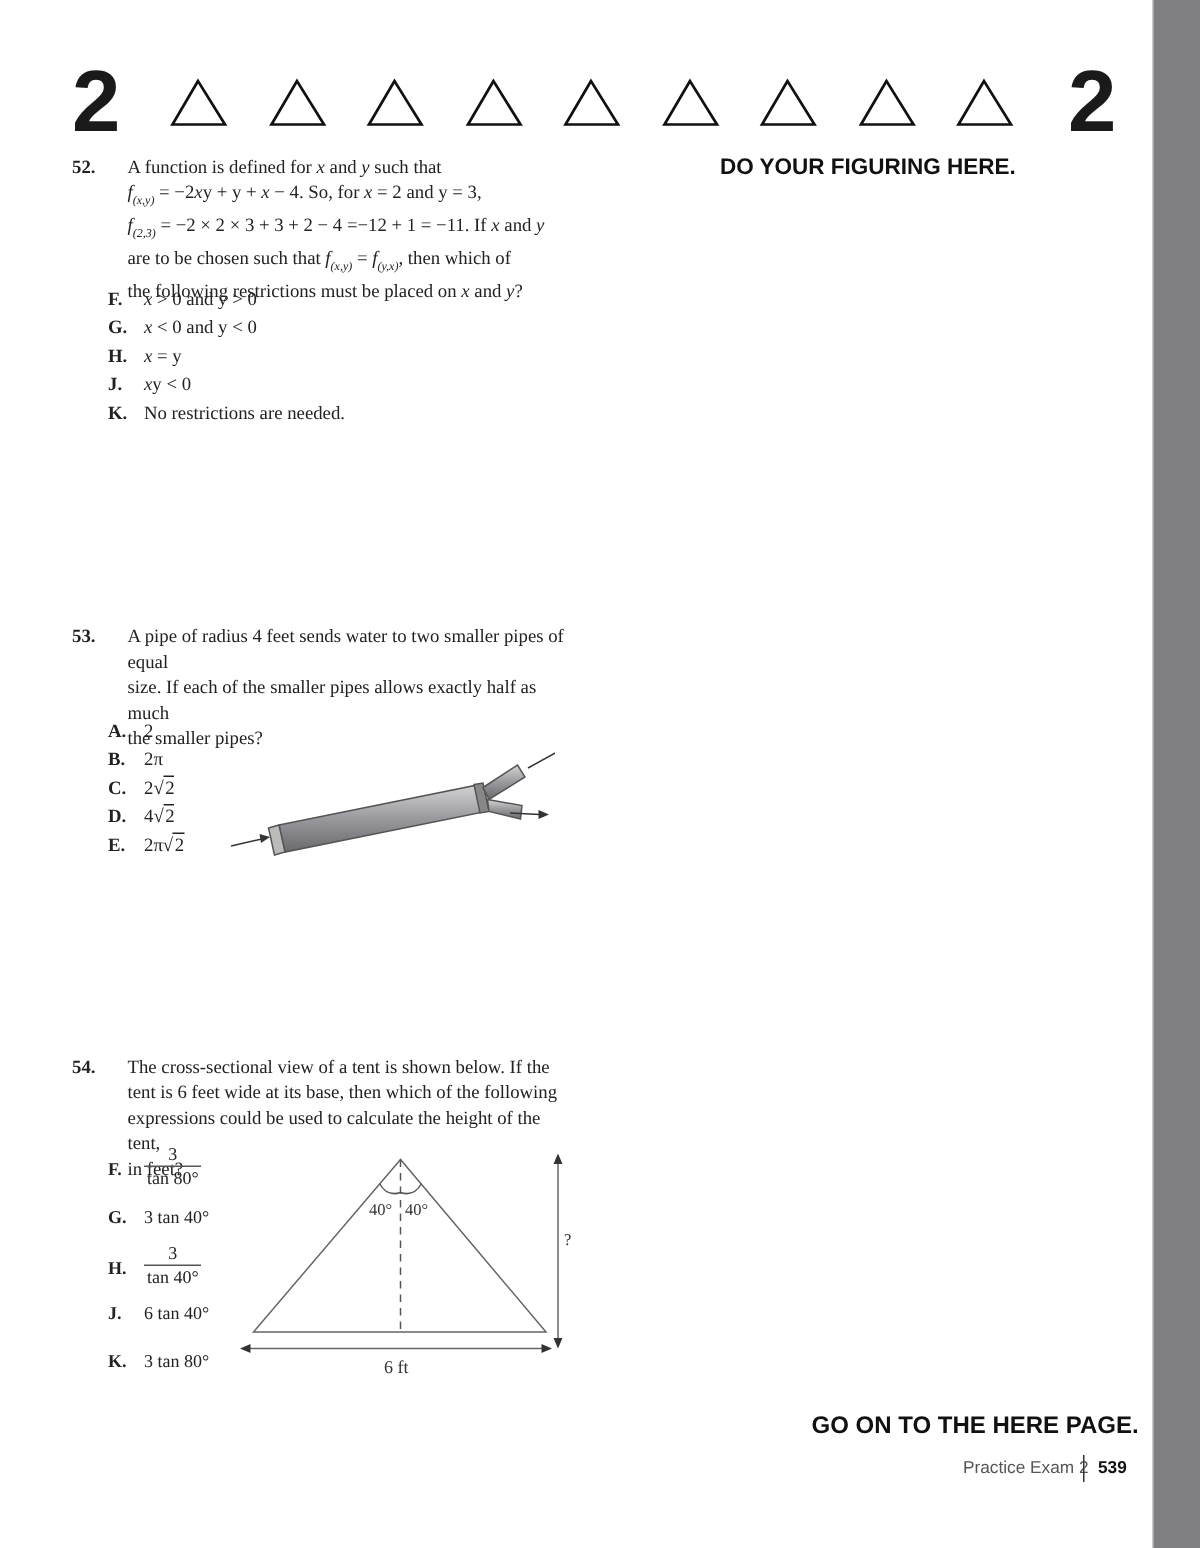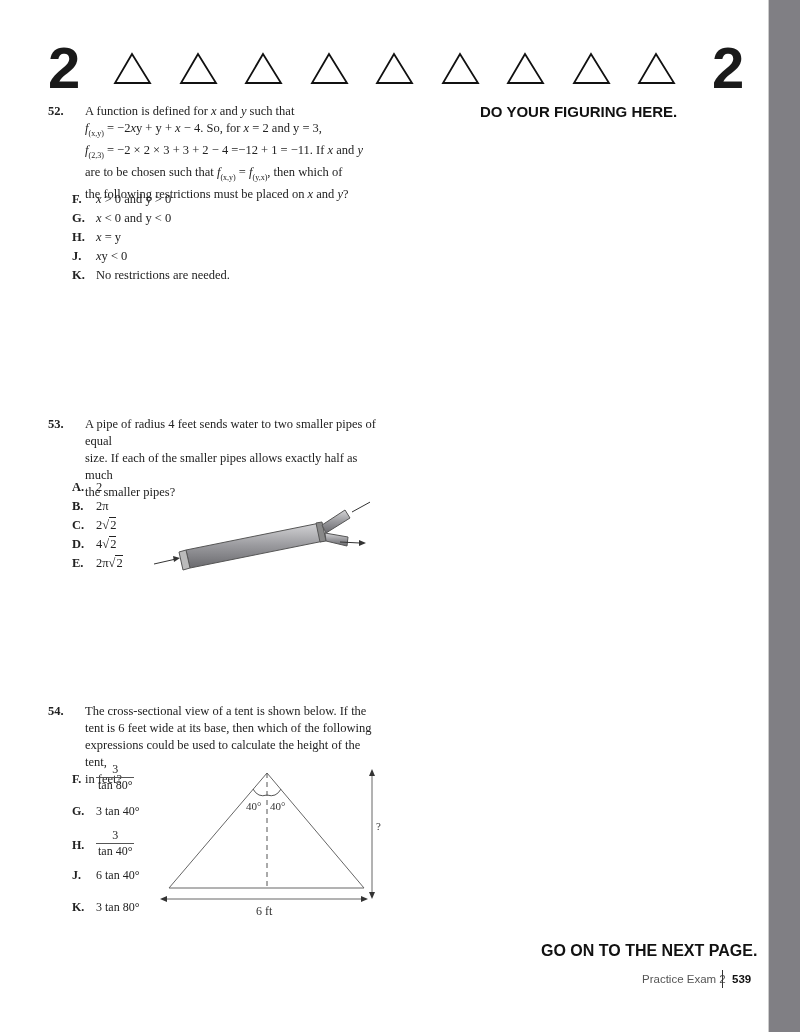--- a/index.html
+++ b/index.html
@@ -5,21 +5,21 @@
   html, body { margin:0; padding:0; }
   body { width:800px; height:1032px; position:relative; background:#fff; overflow:hidden;
          font-family:"Liberation Serif", serif; color:#222; }
   .sidebar { position:absolute; left:768px; top:0; width:32px; height:1032px; background:#807f84; border-left:1px solid #ccc; }
   .hdr-num { position:absolute; top:38px; font-family:"Liberation Sans", sans-serif; font-weight:bold; font-size:58px; line-height:60px; color:#1a1a1a; }
   .tri { position:absolute; top:52px; }
   .figuring { position:absolute; left:480px; top:103px; font-family:"Liberation Sans", sans-serif; font-weight:bold; font-size:15px; color:#111;text-align:right; }
   .q { position:absolute; left:48px; font-size:12.5px; line-height:17px; width:335px; }
   .qnum { position:absolute; left:0; top:0; font-weight:bold; }
   .qtext { margin-left:37px; }
-  .sub { font-size:8px; vertical-align:-4px; }
+  .sub { font-size:8px; vertical-align:-4px; font-style:italic; }
   .opts { position:absolute; left:72px; font-size:12.5px; }
   .opt { position:relative; height:19px; }
   .opt .l { position:absolute; left:0; font-weight:bold; }
   .opt .t { position:absolute; left:24px; white-space:nowrap; }
   .frac { display:inline-block; text-align:center; vertical-align:middle; }
   .frac .n { display:block; border-bottom:1px solid #555; padding:0 2px; }
   .frac .d { display:block; padding:0 2px; }
   .sqrt { border-top:1px solid #222; padding-left:1px; }
   .goon { position:absolute; left:541px; top:942px; font-family:"Liberation Sans", sans-serif; font-weight:bold; font-size:16px; color:#111; }
   .footer { position:absolute; top:973px; font-family:"Liberation Sans", sans-serif; font-size:11.5px; }
@@ -203,16 +203,16 @@
   </g>
   <text x="226" y="65" font-family="Liberation Serif, serif" font-size="11" fill="#333">?</text>
   <g>
     <line x1="14" y1="134" x2="214" y2="134" stroke="#666" stroke-width="1"></line>
     <polygon points="10,134 17,131 17,137" fill="#333"></polygon>
     <polygon points="218,134 211,131 211,137" fill="#333"></polygon>
   </g>
   <text x="106" y="150" font-family="Liberation Serif, serif" font-size="12" fill="#333">6 ft</text>
 </svg>
 
-<div class="goon">GO ON TO THE NEXT PAGE.</div>
+<div class="goon">GO ON TO THE HERE PAGE.</div>
 <div class="footer foot-label">Practice Exam 2</div>
 <div class="foot-sep"></div>
 <div class="footer foot-page">539</div>
 
 </body></html>

